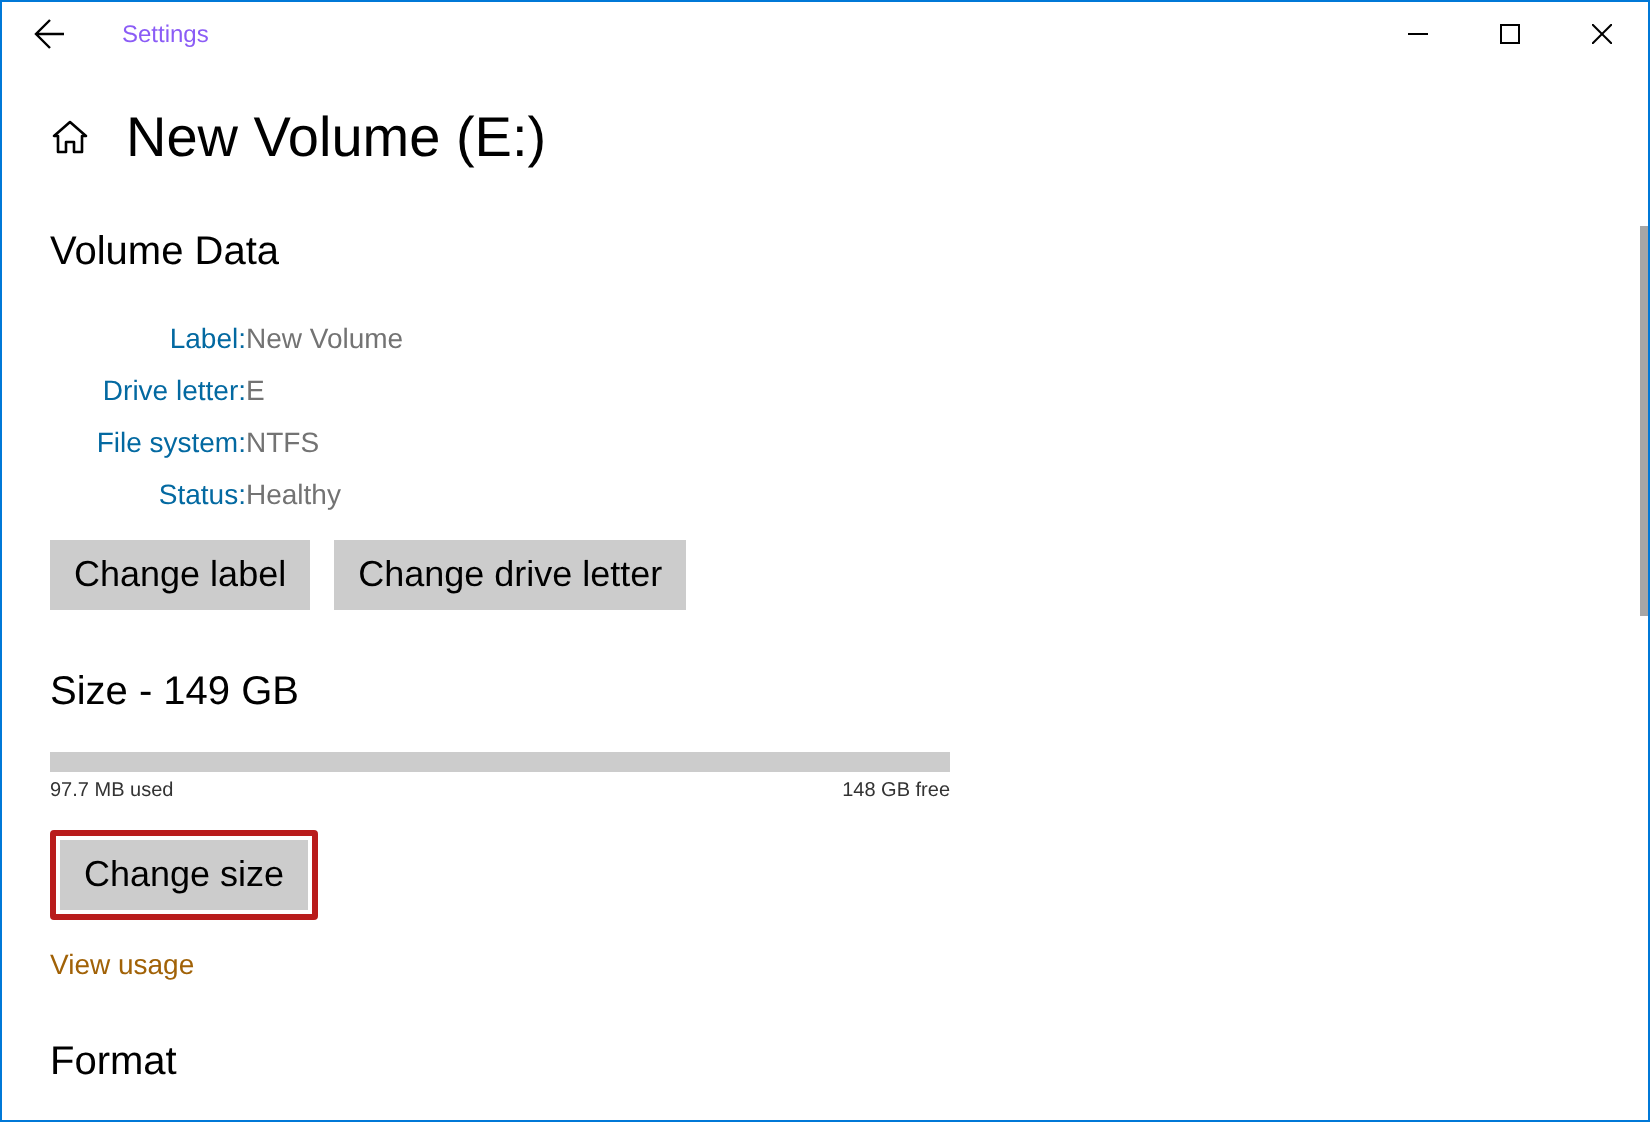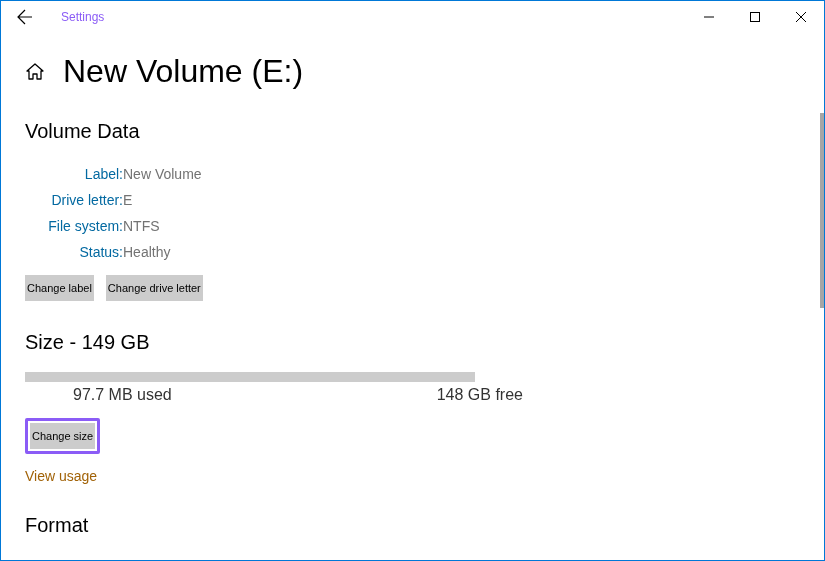--- a/index.html
+++ b/index.html
@@ -74,21 +74,21 @@
     .home-icon {
       display: flex;
       align-items: center;
       justify-content: center;
     }
     .home-icon svg {
       width: 20px;
       height: 20px;
     }
     .page-title {
-      font-size: 32px;
+      font-size: 28px;
       font-weight: 400;
       color: #000;
     }
     .section-title {
       font-size: 20px;
       font-weight: 400;
       color: #000;
       margin-bottom: 18px;
     }
     .data-table {
@@ -109,45 +109,44 @@
     }
     .btn-row {
       display: flex;
       gap: 12px;
       margin-top: 8px;
       margin-bottom: 30px;
     }
     .btn {
       background: #ccc;
       border: none;
-      padding: 7px 2px;
-      font-size: 11px;
+      padding: 7px 12px;
+      font-size: 18px;
       color: #000;
       cursor: pointer;
       font-family: inherit;
     }
     .size-bar {
       width: 450px;
       height: 10px;
       background: #ccc;
       margin-top: 12px;
       margin-bottom: 4px;
     }
     .size-info {
       width: 450px;
       display: flex;
       justify-content: space-between;
-      font-size: 16px;
+      font-size: 10px;
       color: #333;
       margin-bottom: 14px;
-      margin-left: 48px;
     }
     .change-size-wrapper {
       display: inline-block;
-      border: 3px solid #8b5cf6;
+      border: 3px solid #b91c1c;
       padding: 2px;
       border-radius: 2px;
       margin-bottom: 14px;
     }
     .link {
       font-size: 14px;
       color: #a16207;
       cursor: pointer;
       margin-bottom: 30px;
       display: block;

